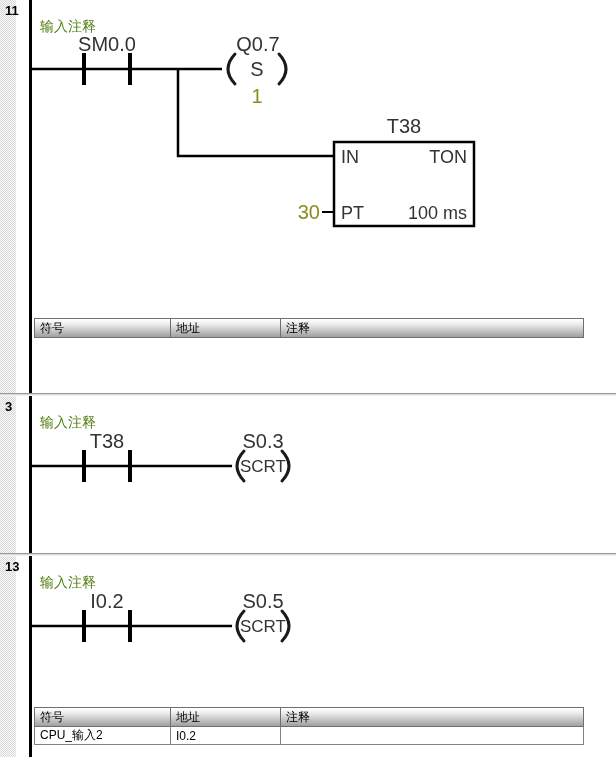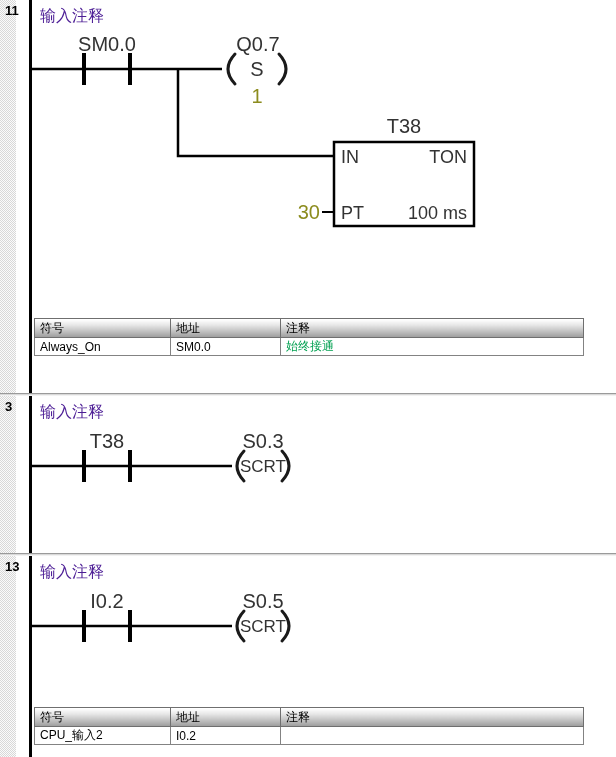--- a/index.html
+++ b/index.html
@@ -16,21 +16,21 @@
     background:linear-gradient(to bottom,#9a9a9a 0 40%,#d9d9d9 40% 70%,#f2f2f2 70%); }
 
   .gutter { position:absolute; left:0; top:0; bottom:0; width:16px;
     background-color:#e7e7e7;
     background-image:conic-gradient(#fbfbfb 25%,#d8d8d8 0 50%,#fbfbfb 0 75%,#d8d8d8 0);
     background-size:2px 2px; }
   .netnum { position:absolute; left:5px; top:3px; font-size:13px; font-weight:bold; color:#000; }
 
   .rail { position:absolute; left:29px; top:0; bottom:0; width:3px; background:#000; }
 
-  .net-comment { position:absolute; left:40px; top:6px; font-size:16px; color:#4c1d95; }
+  .net-comment { position:absolute; left:40px; top:18px; font-size:14px; color:#4d7c0f; }
 
   svg.ladder { position:absolute; left:0; top:0; display:block; }
   svg text { font-family:"Liberation Sans","DejaVu Sans",sans-serif; fill:#333; }
   .t20 { font-size:20px; }
   .t18 { font-size:18px; }
   .t17 { font-size:17px; }
   .mid { text-anchor:middle; }
   .end { text-anchor:end; }
   .olive { fill:#8c8c1e; }
   .wire { stroke:#000; stroke-width:2.5; fill:none; }
@@ -100,25 +100,20 @@
           <col style="width:303px">
         </colgroup>
       <thead>
         <tr>
           <th>符号</th>
           <th>地址</th>
           <th>注释</th>
         </tr>
       </thead>
       <tbody>
-        <tr>
-          <td>Always_On</td>
-          <td>SM0.0</td>
-          <td class="green">始终接通</td>
-        </tr>
       </tbody>
     </table>
   </section>
 
   <div class="separator"></div>
 
   <section class="network net-12">
     <div class="gutter">
       <span class="netnum">3</span>
     </div>

